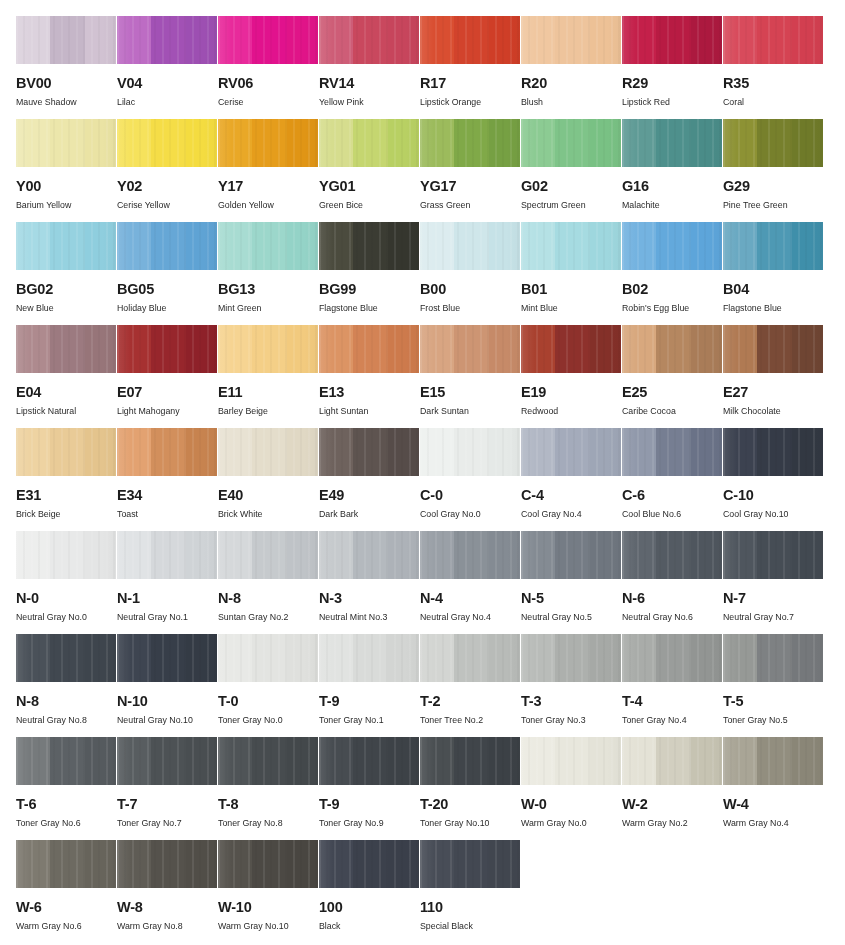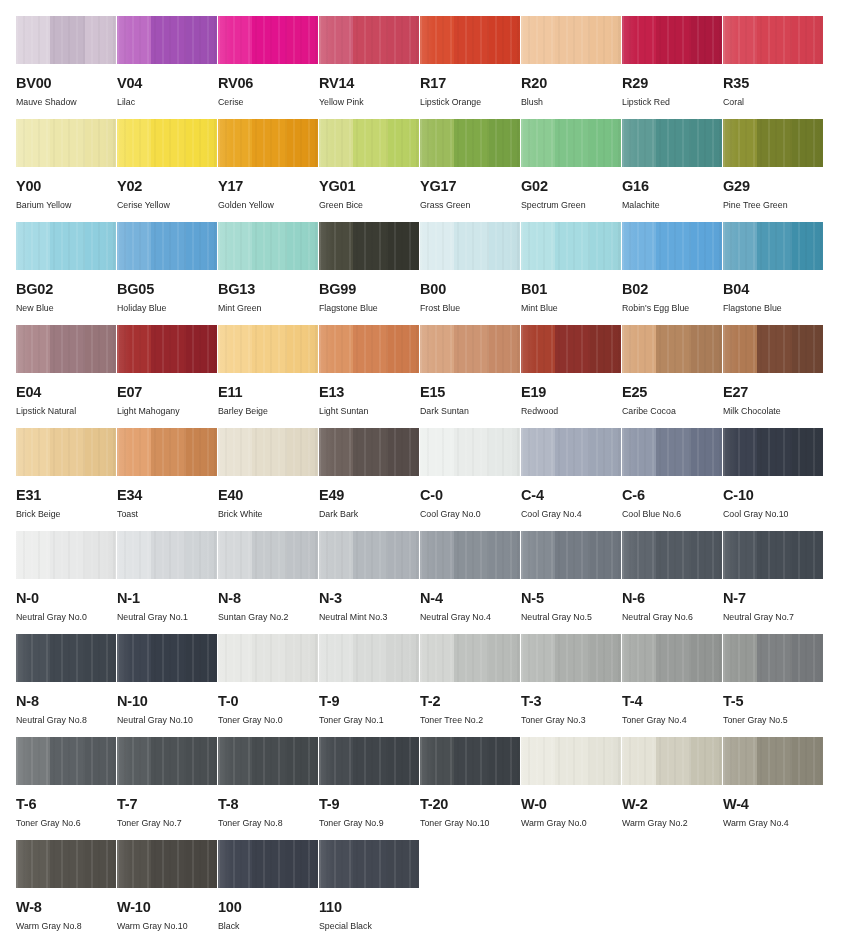--- a/index.html
+++ b/index.html
@@ -789,20 +789,31 @@
         <div class="band b2" style="background-color: rgb(146, 142, 127);"></div>
         <div class="band b3" style="background-color: rgb(138, 134, 119);"></div>
         <div class="streaks"></div>
         <div class="sheen"></div>
       </div>
       <div class="swatch-code">W-4</div>
       <div class="swatch-name">Warm Gray No.4</div>
     </div>
     <div class="swatch-cell">
       <div class="swatch-chip">
+        <div class="band b1" style="background-color: rgb(126, 122, 112);"></div>
+        <div class="band b2" style="background-color: rgb(109, 106, 97);"></div>
+        <div class="band b3" style="background-color: rgb(103, 100, 91);"></div>
+        <div class="streaks"></div>
+        <div class="sheen"></div>
+      </div>
+      <div class="swatch-code">W-6</div>
+      <div class="swatch-name">Warm Gray No.6</div>
+    </div>
+    <div class="swatch-cell">
+      <div class="swatch-chip">
         <div class="band b1" style="background-color: rgb(95, 92, 85);"></div>
         <div class="band b2" style="background-color: rgb(85, 82, 76);"></div>
         <div class="band b3" style="background-color: rgb(81, 78, 72);"></div>
         <div class="streaks"></div>
         <div class="sheen"></div>
       </div>
       <div class="swatch-code">W-8</div>
       <div class="swatch-name">Warm Gray No.8</div>
     </div>
     <div class="swatch-cell">

